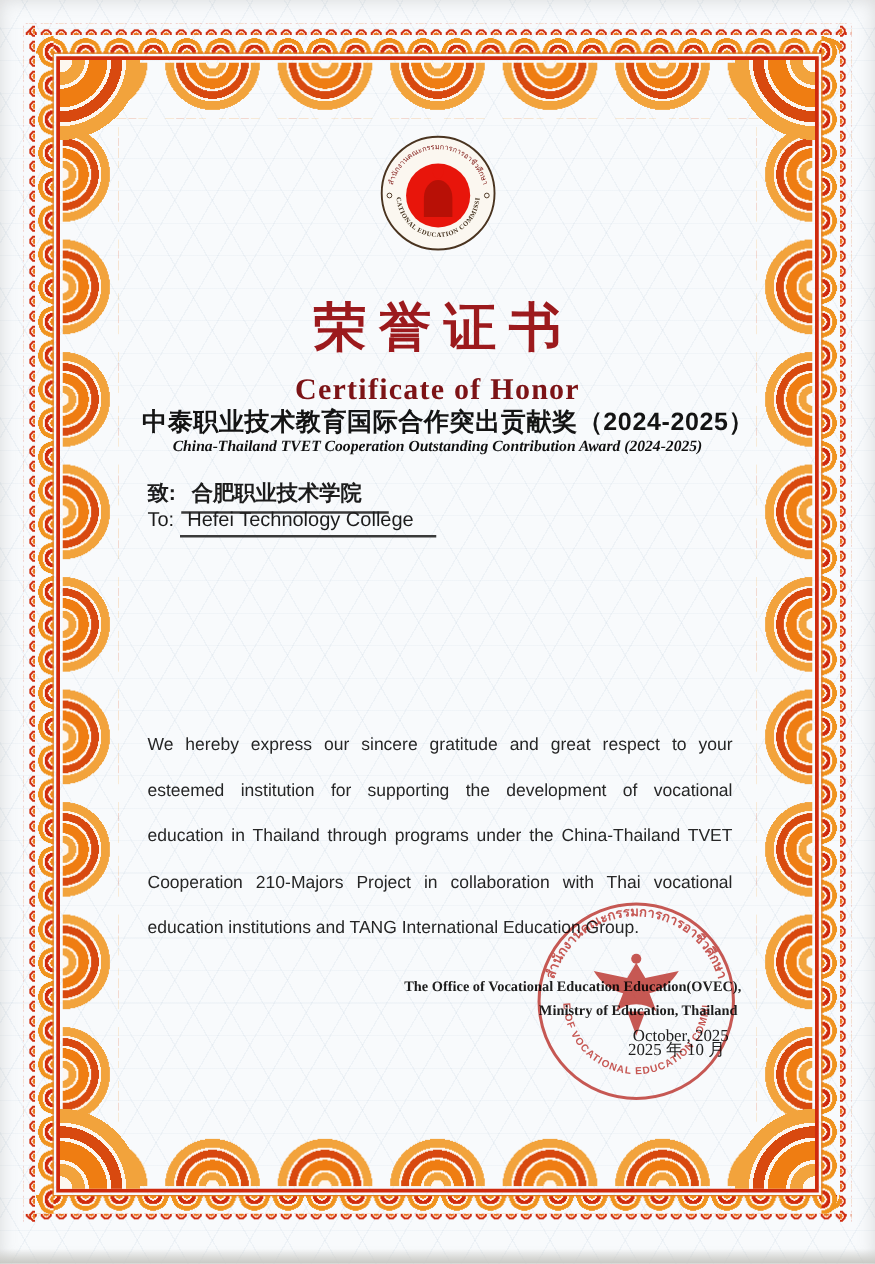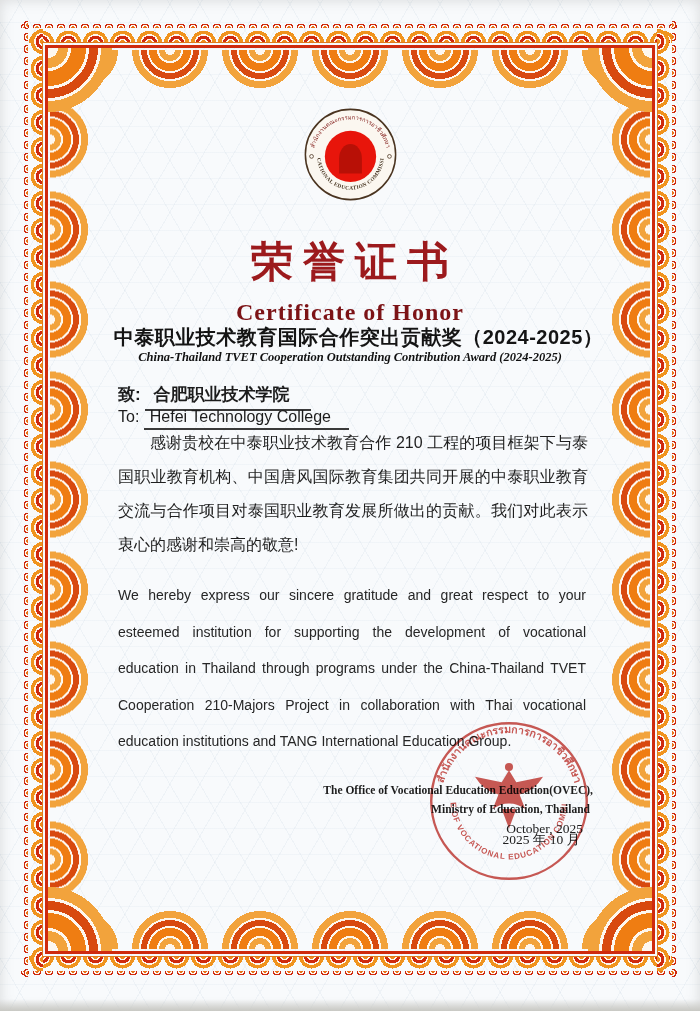--- a/index.html
+++ b/index.html
@@ -176,21 +176,20 @@
 
     <div class="to-cn">
       <span>致:</span>
       <span class="name">合肥职业技术学院</span>
     </div>
     <div class="to-en">
       <span>To:</span>
       <span class="name">Hefei Technology College</span>
     </div>
 
-    <p class="body-cn">感谢贵校在中泰职业技术教育合作 210 工程的项目框架下与泰国职业教育机构、中国唐风国际教育集团共同开展的中泰职业教育交流与合作项目对泰国职业教育发展所做出的贡献。我们对此表示衷心的感谢和崇高的敬意!</p>
     <p class="body-en">We hereby express our sincere gratitude and great respect to your esteemed institution for supporting the development of vocational education in Thailand through programs under the China-Thailand TVET Cooperation 210-Majors Project in collaboration with Thai vocational education institutions and TANG International Education Group.</p>
 
     <div class="sig-org-en1">The Office of Vocational Education Education(OVEC),</div>
     <div class="sig-org-en2">Ministry of Education, Thailand</div>
     <div class="sig-date-cn">2025 年 10 月</div>
     <div class="sig-date-en">October, 2025</div>
 
     <svg class="stamp" viewBox="0 0 200 200">
       <defs>
         <path id="stTop" d="M 16,100 A 84,84 0 1 1 184,100" fill="none"></path>

